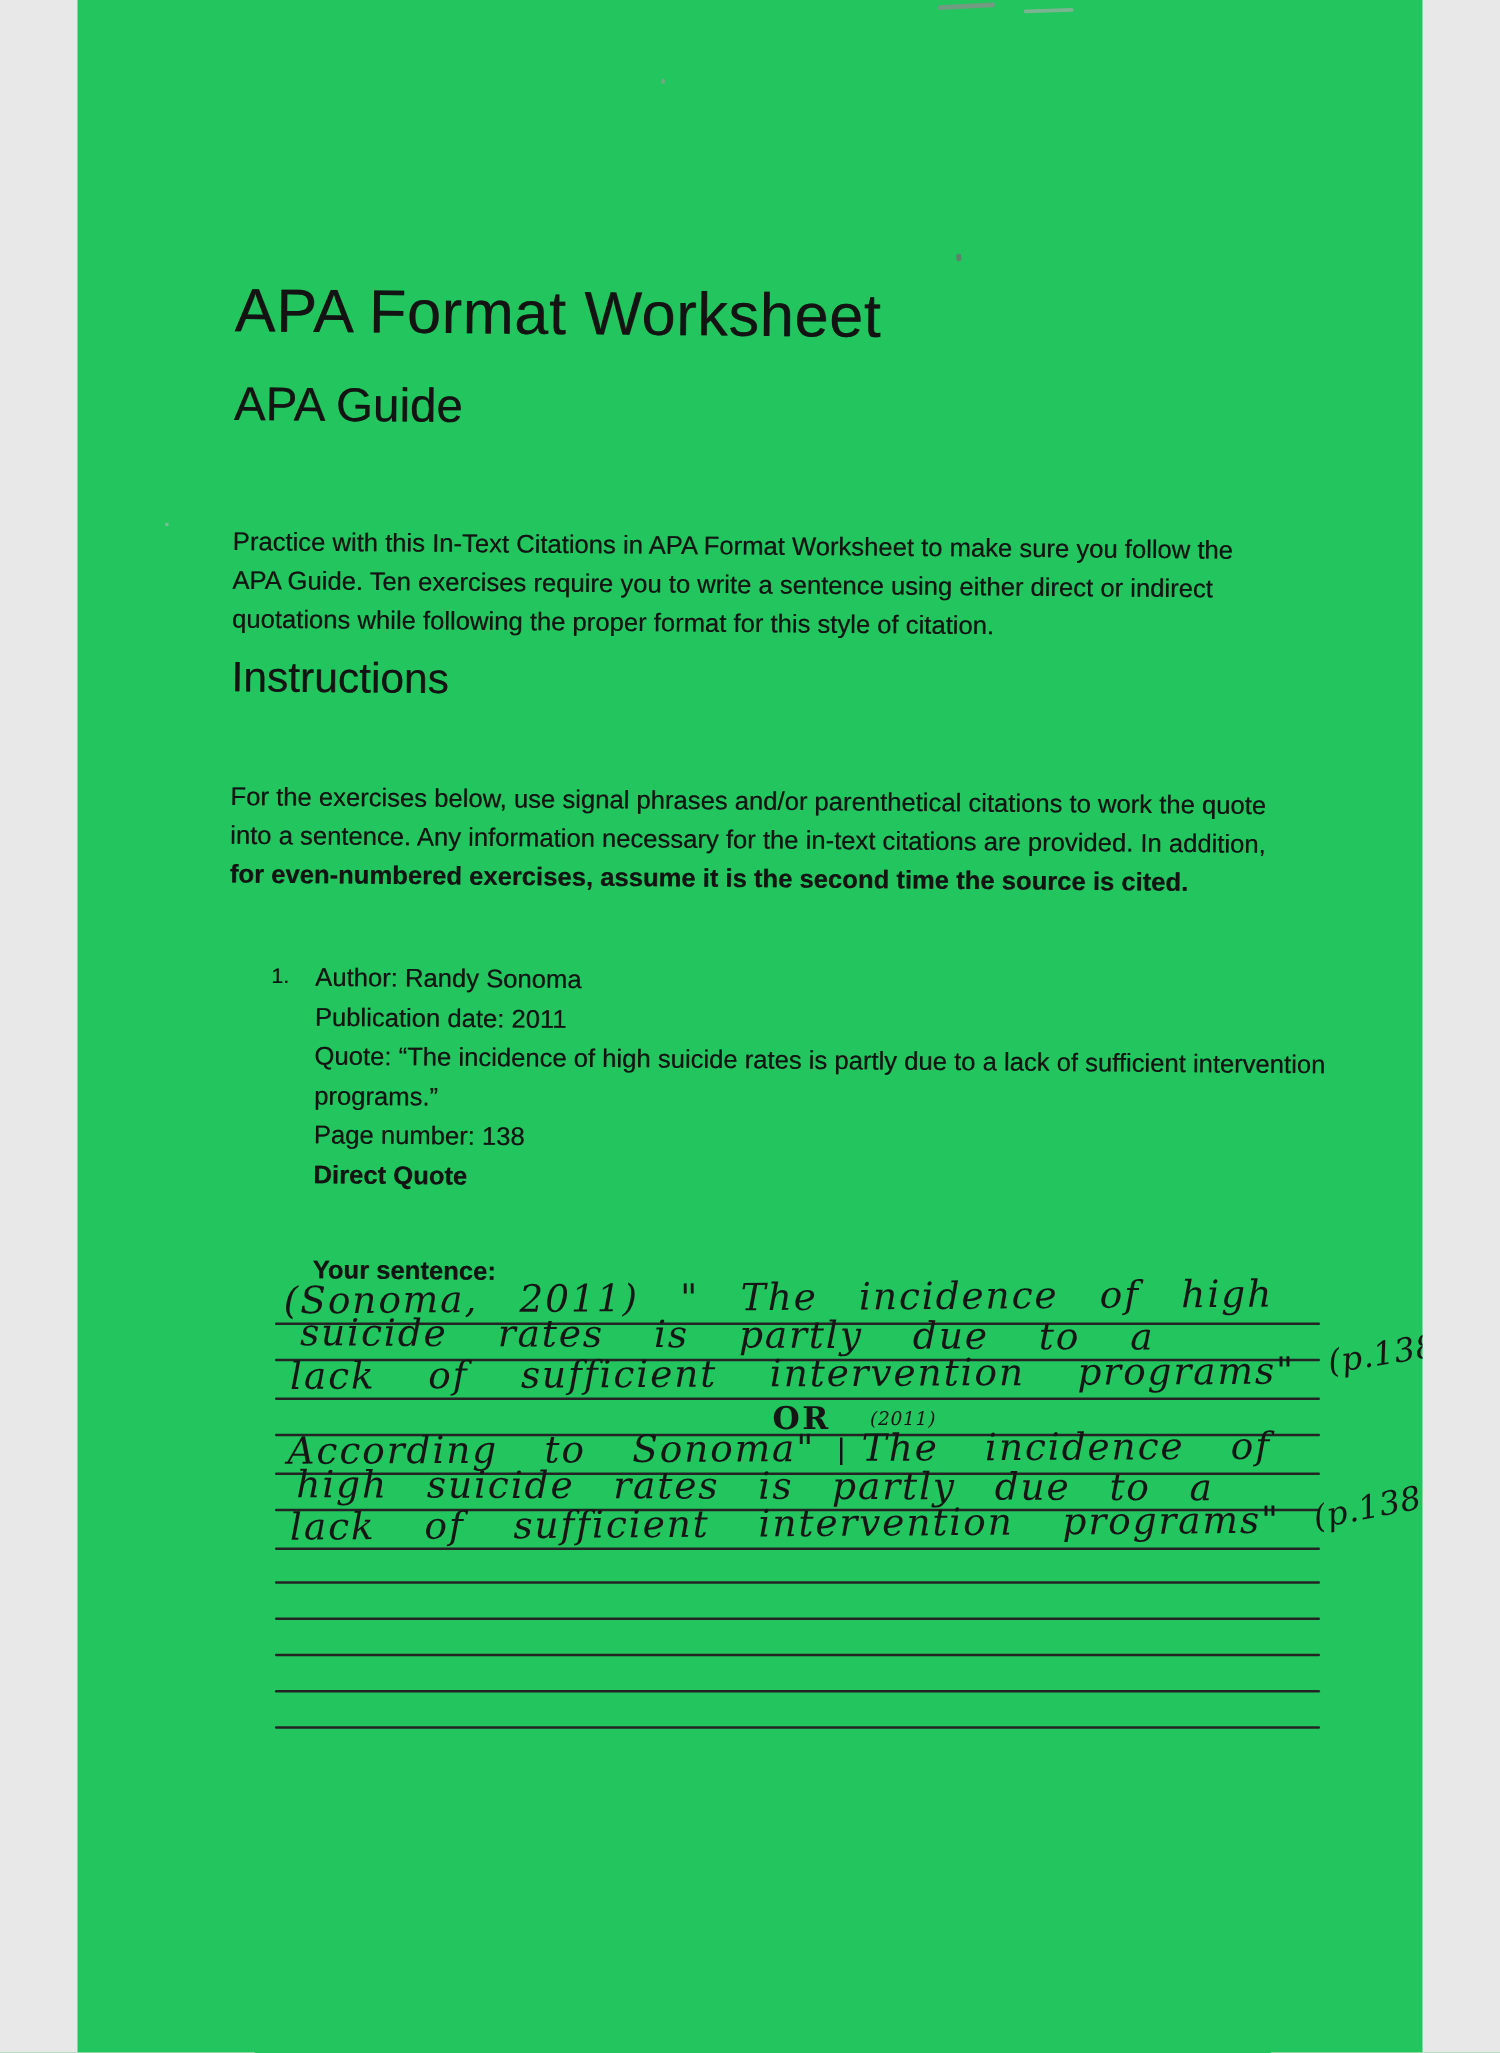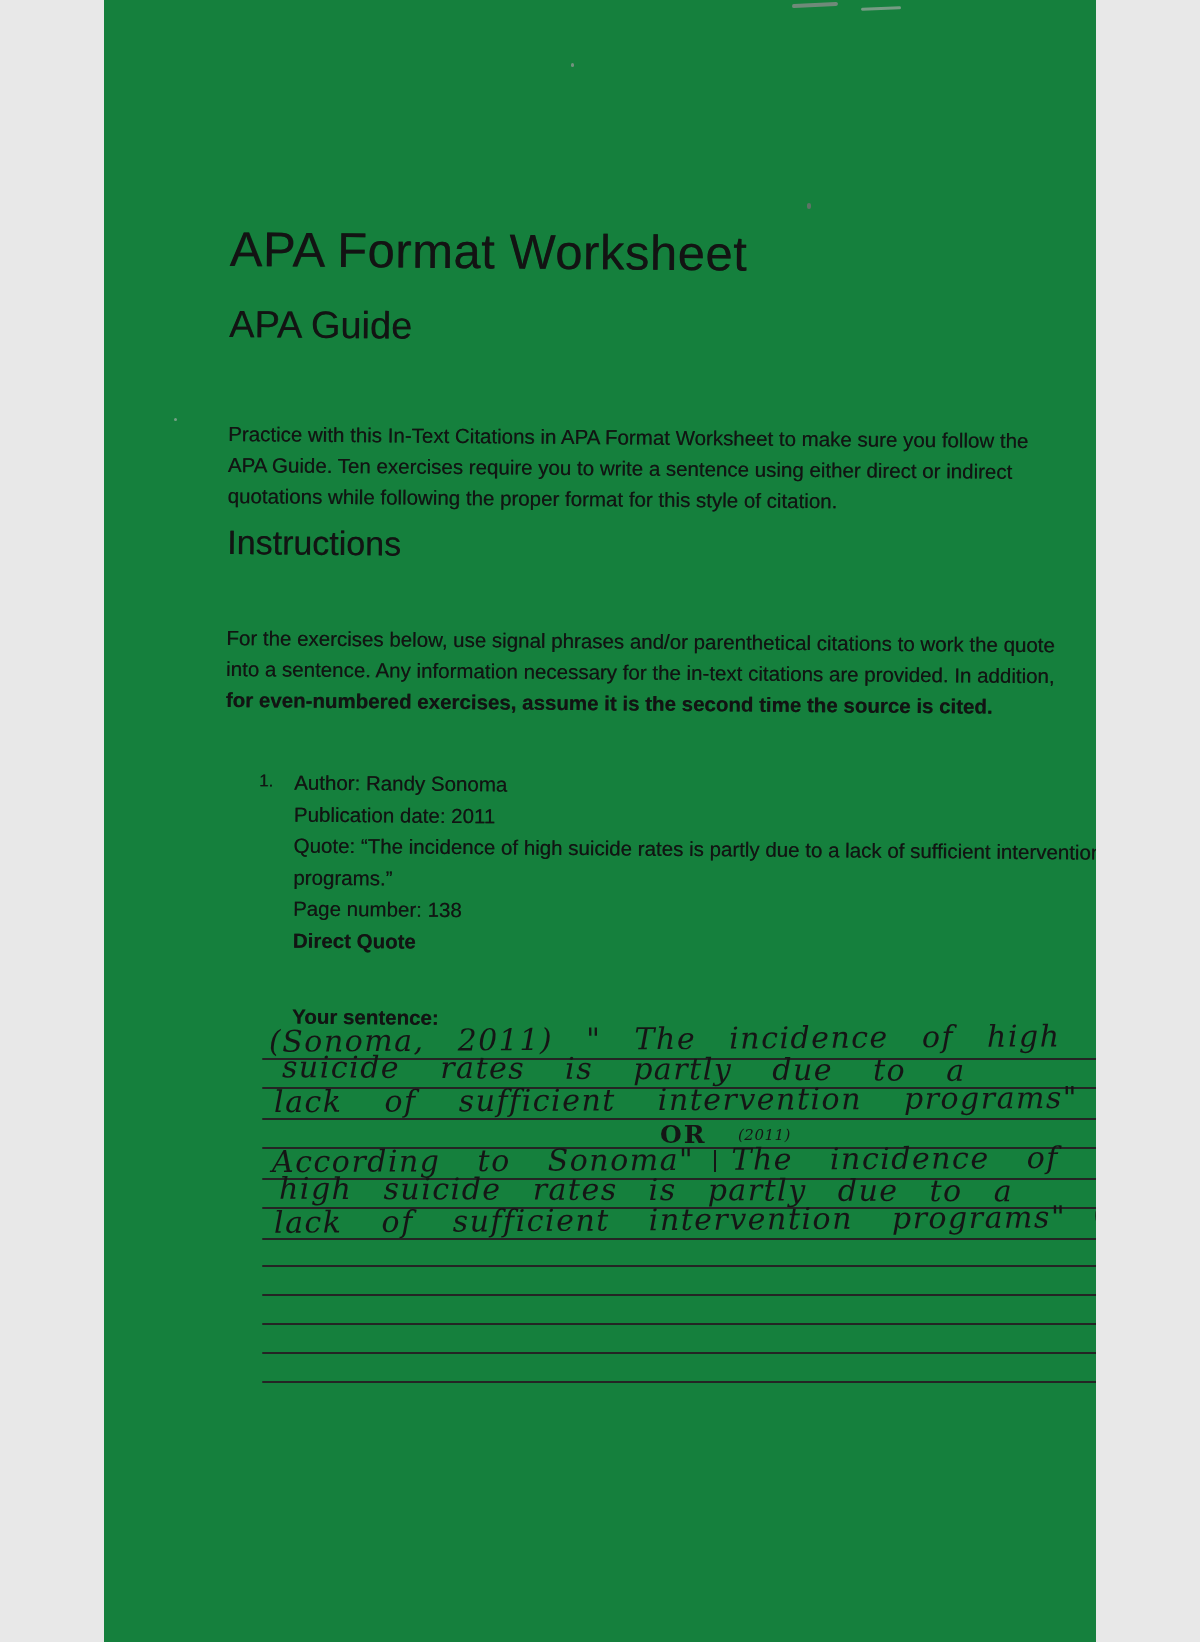--- a/index.html
+++ b/index.html
@@ -1,18 +1,18 @@
 <!DOCTYPE html>
 <html><head>
 <meta charset="utf-8">
 <style>
   html,body{margin:0;padding:0;background:#e8e8e8;}
   .page{
-    position:relative;width:992px;height:1642px;margin:0 auto;
-    background:#15803d;overflow:hidden;
+    position:relative;width:1076px;height:1642px;margin:0 auto;
+    background:#22c55e;overflow:hidden;
     font-family:"Liberation Sans",sans-serif;color:#131313;
   }
   
   .typed{position:absolute;inset:0;transform:rotate(0.5deg);transform-origin:120px 220px;}
   .typed *{text-shadow:0.35px 0 0 rgba(0,0,0,0.55);}
   .h1{position:absolute;left:126px;top:222px;font-size:49px;line-height:1.12;font-weight:400;letter-spacing:0.5px;}
   .h2{position:absolute;left:126px;top:303px;font-size:38px;line-height:1.12;font-weight:400;}
   .body{position:absolute;left:126px;font-size:20.5px;line-height:31px;font-weight:400;}
   .intro{top:397px;width:805px;}
   .h3{position:absolute;left:126px;top:523px;font-size:34px;font-weight:400;}

